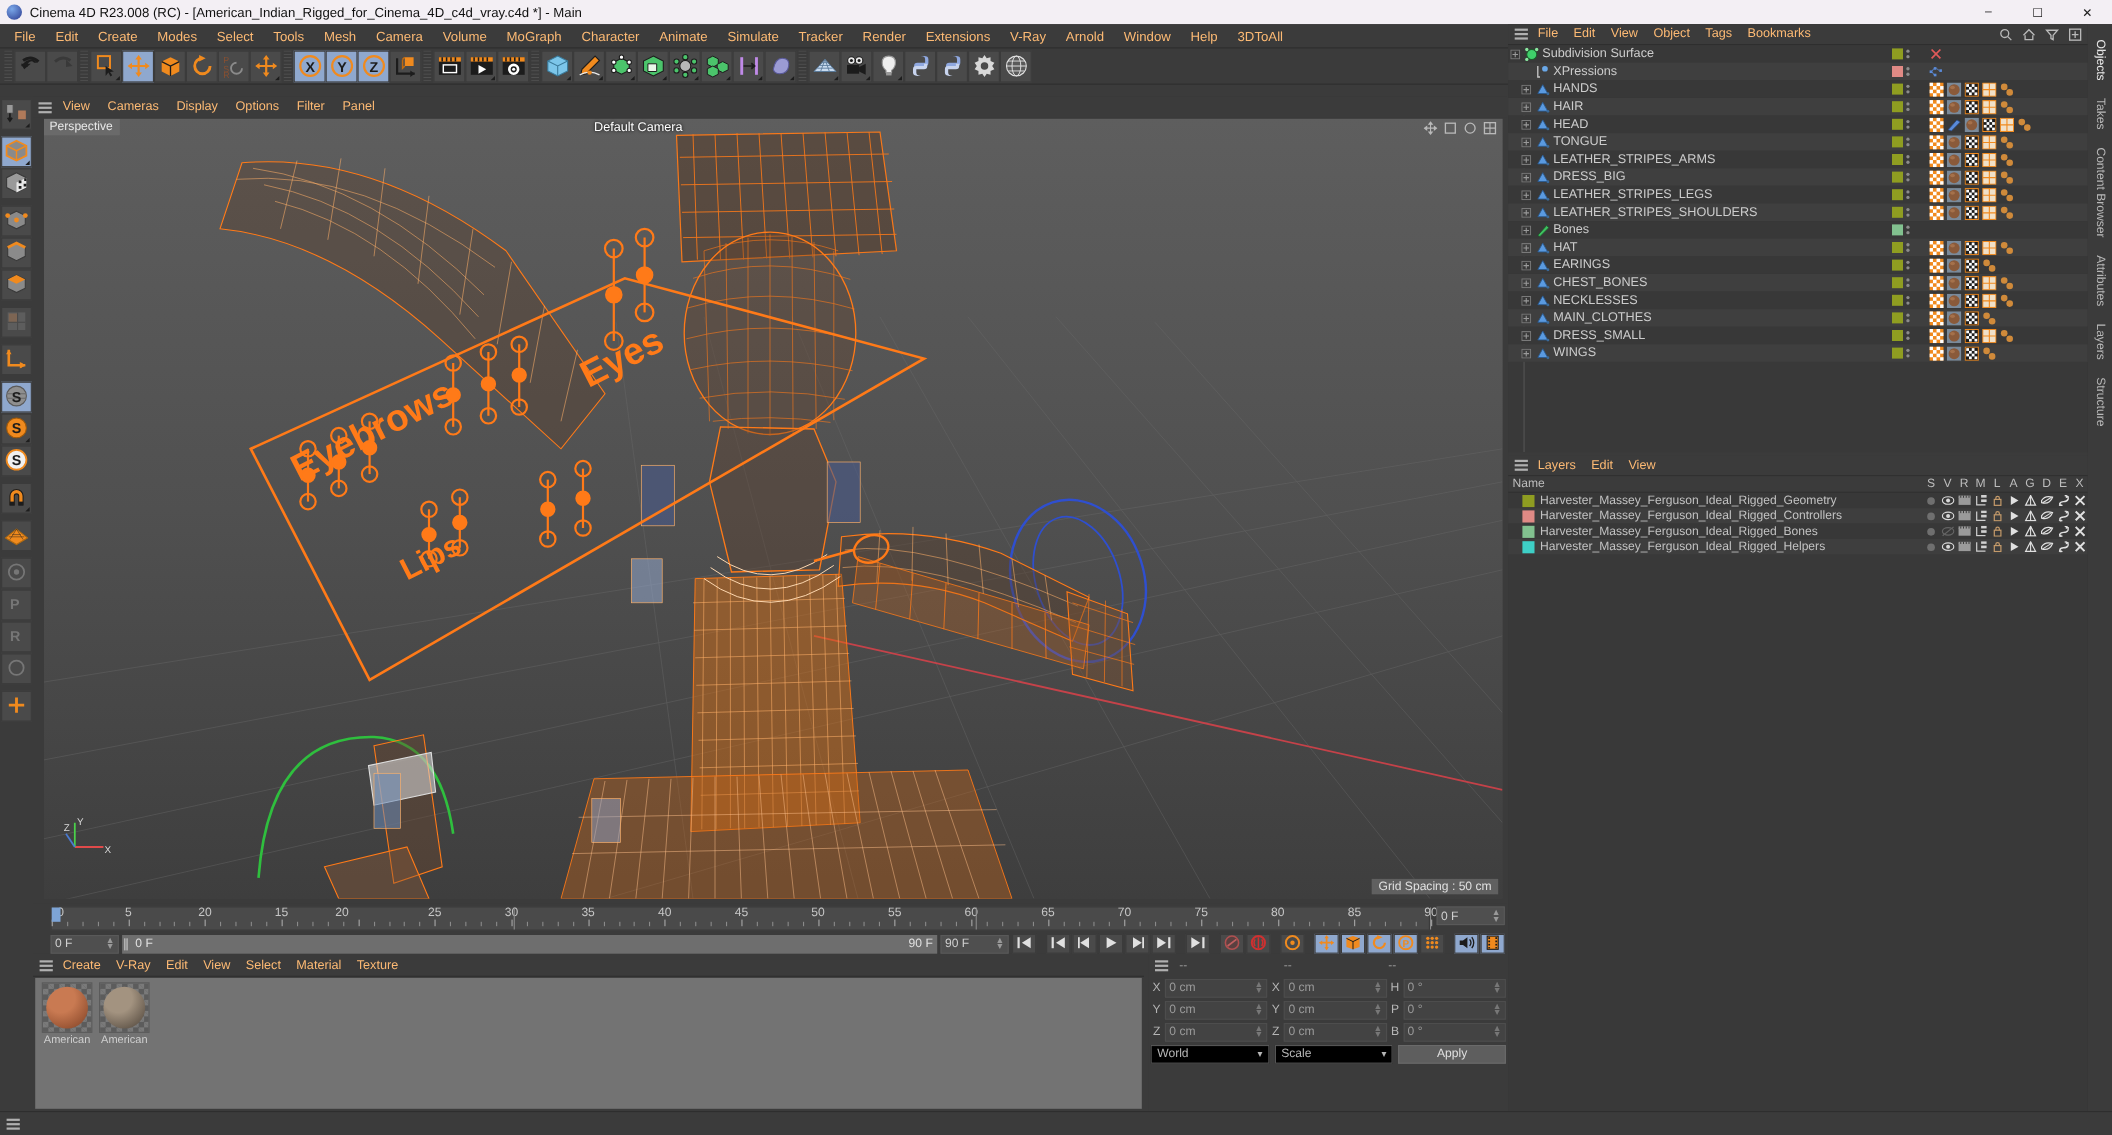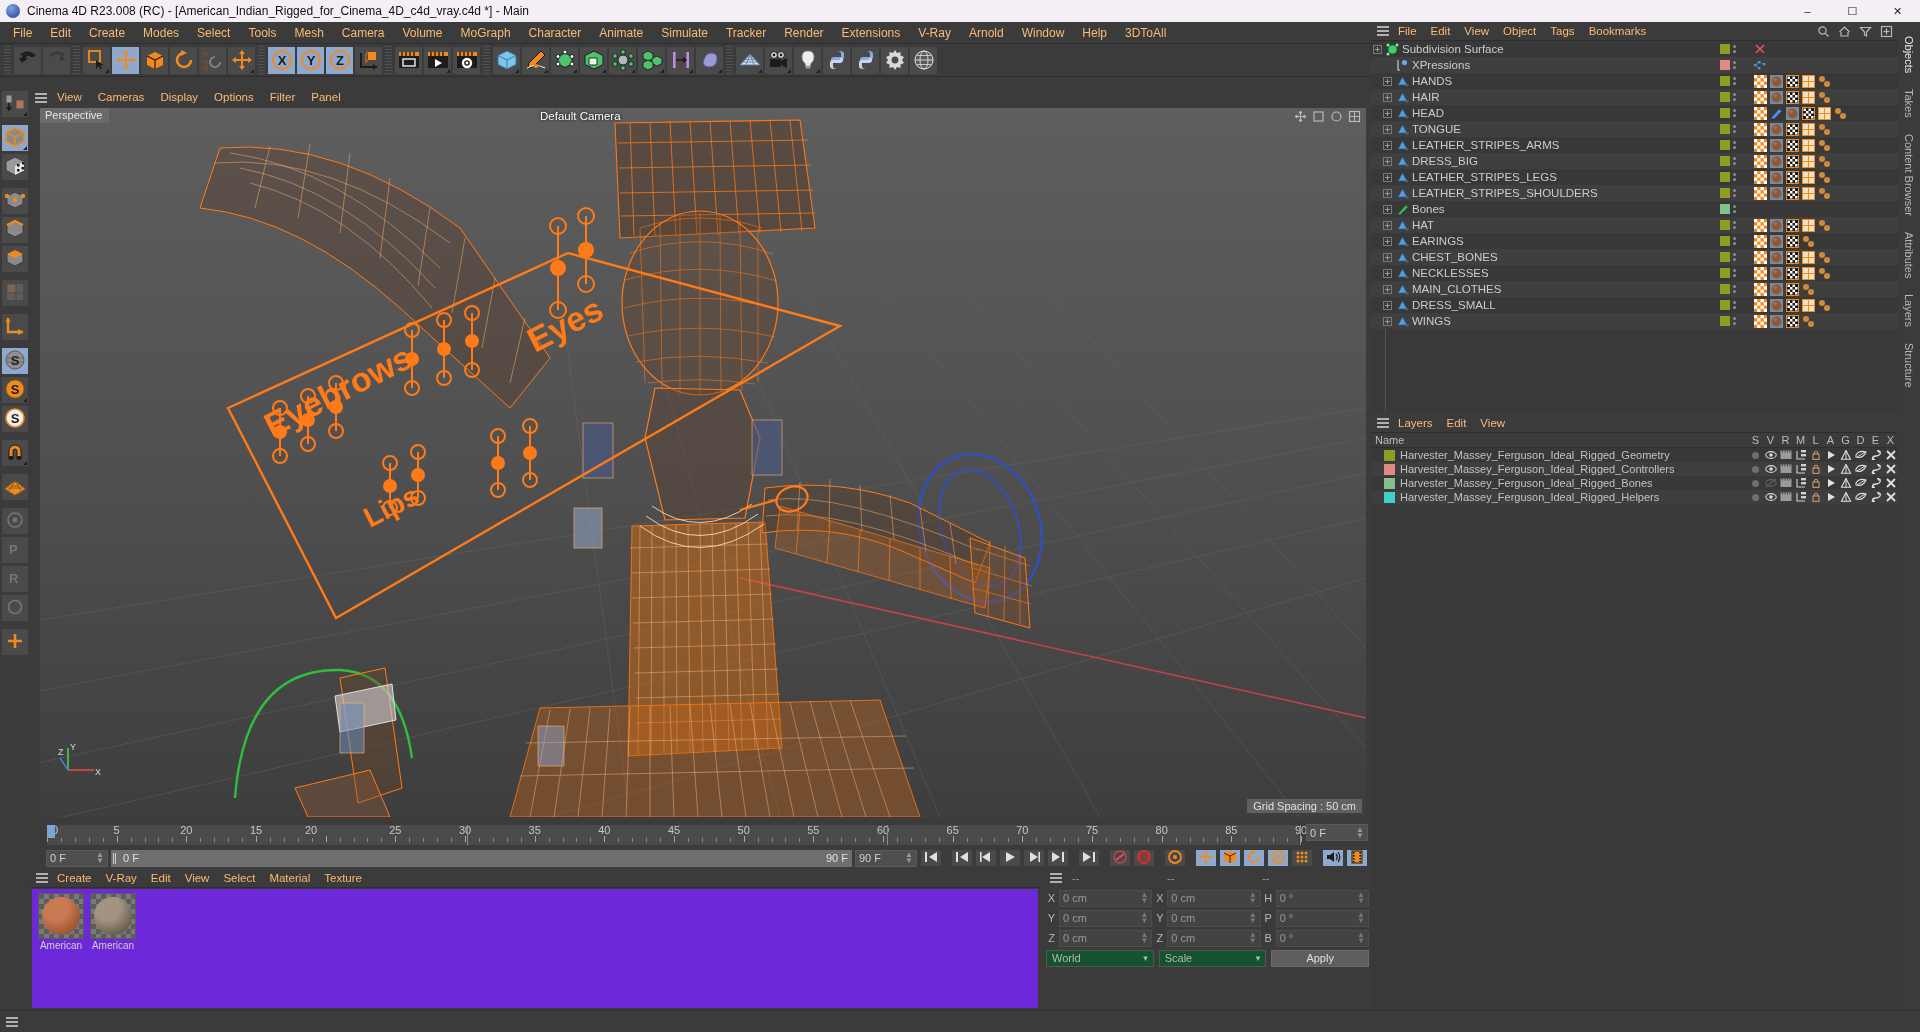--- a/index.html
+++ b/index.html
@@ -188,21 +188,21 @@
   .tl-greenbar .gmark { position: absolute; left: 2px; width: 3px; top: 3px; bottom: 3px;
      border-left: 1px solid #cfcfcf; border-right: 1px solid #cfcfcf;}
   .pbtn { width: 22px; height: 18px; background: #4a4a4a; border: 1px solid #3b3b3b;
      display: flex; align-items: center; justify-content: center; flex: 0 0 auto;}
   .pbtn.on { background: #8fa8ce; }
 
   
   .matmgr {
     position: absolute; left: 30px; top: 869px; width: 1010px; bottom: 22px; background: #3b3b3b;
   }
-  .mat-body { position: absolute; left: 2px; right: 2px; top: 20px; bottom: 2px; background: #6d28d9;
+  .mat-body { position: absolute; left: 2px; right: 2px; top: 20px; bottom: 2px; background: #737373;
      display: flex; padding: 4px 6px; gap: 4px; }
   .matcell { width: 48px; }
   .matthumb { width: 46px; height: 46px; border: 1px solid #5a5a5a;
      background-image:
        linear-gradient(45deg, #7a7a7a 25%, transparent 25%, transparent 75%, #7a7a7a 75%),
        linear-gradient(45deg, #7a7a7a 25%, #5c5c5c 25%, #5c5c5c 75%, #7a7a7a 75%);
      background-size: 10px 10px; background-position: 0 0, 5px 5px;
      display: flex; align-items: center; justify-content: center; position: relative;}
   .matball { width: 38px; height: 38px; border-radius: 50%; }
   .matname { font-size: 10px; color: #cfcfcf; text-align: center; overflow: hidden; white-space: nowrap;
@@ -215,21 +215,21 @@
   }
   .coord-head { height: 18px; display: flex; align-items: center; padding-left: 4px; gap: 0; }
   .coord-head .dash { width: 95px; font-size: 11px; color: #9b9b9b; padding-left: 8px;}
   .coord-grid { position: absolute; left: 2px; right: 2px; top: 20px; bottom: 2px; }
   .crow { display: flex; align-items: center; gap: 2px; height: 18px; margin-bottom: 2px; }
   .clab { width: 11px; font-size: 11px; color: #b6b6b6; text-align: center; flex: 0 0 auto;}
   .cfield { flex: 1; background: #434343; border: 1px solid #4d4d4d; height: 17px; display: flex;
      align-items: center; padding: 0 3px; font-size: 11px; color: #9a9a9a; }
   .cfield .spin { margin-left: auto; color: #777; font-size: 8px; line-height: 6px; }
   .crow.last { margin-top: 2px; gap: 5px; }
-  .csel { flex: 1; background: #14532d; border: 1px solid #555; height: 17px; display: flex;
+  .csel { flex: 1; background: #000000; border: 1px solid #555; height: 17px; display: flex;
      align-items: center; padding: 0 5px; font-size: 11px; color: #b6b6b6; }
   .csel .caret { margin-left: auto; font-size: 9px; }
   .capply { flex: 1; background: #5e5e5e; border: 1px solid #6a6a6a; height: 17px; display: flex;
      align-items: center; justify-content: center; font-size: 11px; color: #e0e0e0; }
 
   
   .statusbar {
     position: absolute; left: 0; bottom: 0; width: 100%; height: 22px; background: #3b3b3b;
     display: flex; align-items: center; padding-left: 4px; gap: 6px; border-top: 1px solid #2e2e2e;
   }

